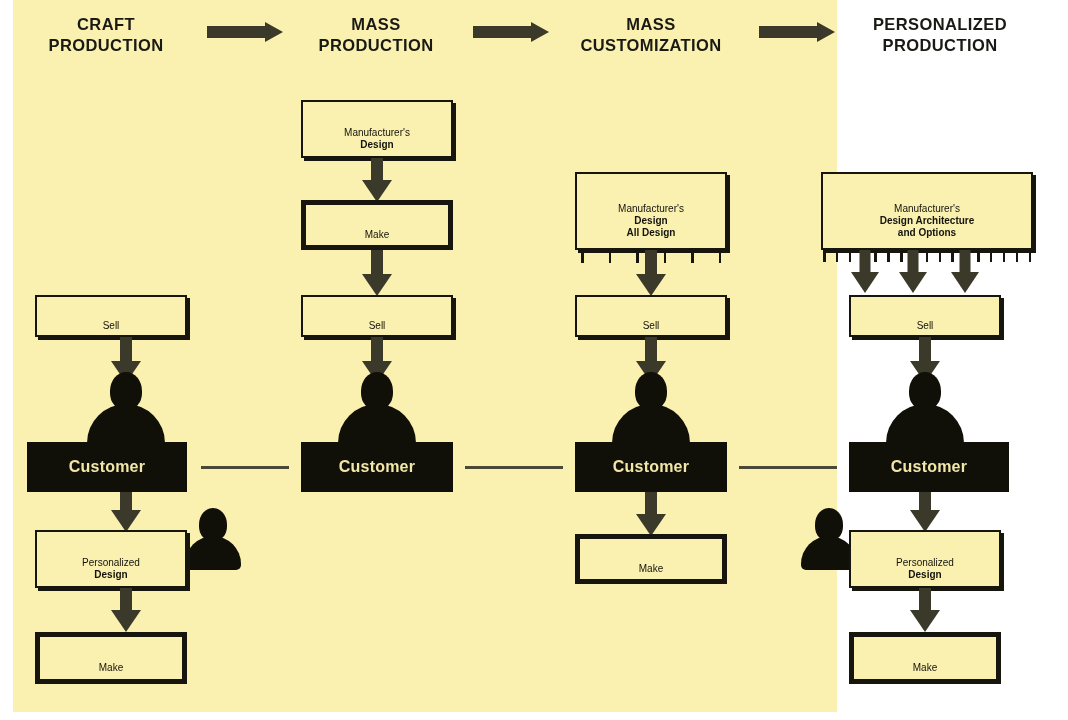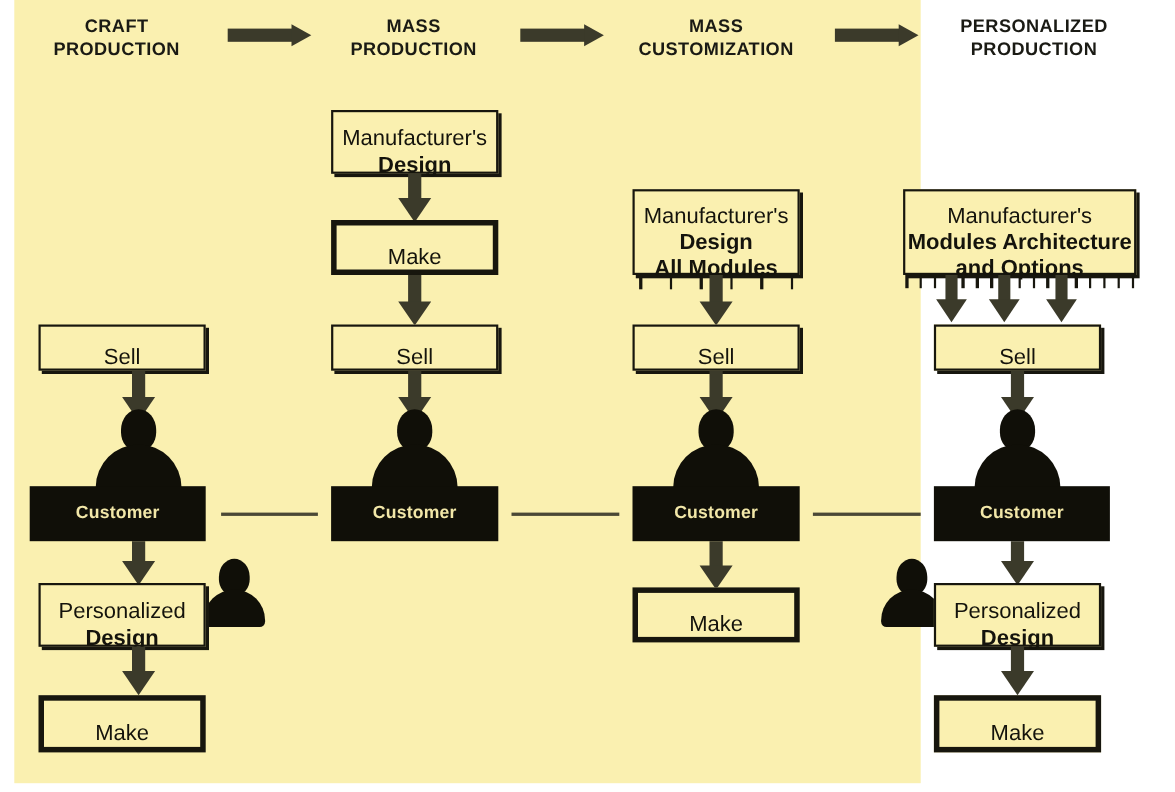--- a/index.html
+++ b/index.html
@@ -20,21 +20,21 @@
     border-top:10px solid transparent;border-bottom:10px solid transparent;
     border-left:18px solid #3b3a2a;
   }
 
   
   .box{
     position:absolute;box-sizing:border-box;background:#FAF0B0;
     display:flex;align-items:center;justify-content:center;text-align:center;
     color:#14130c;line-height:1.18;
   }
-  .box .t{display:block;font-size:20px;margin-top:20px;}
+  .box .t{display:block;font-size:10px;margin-top:20px;}
   .box .t .lt{font-weight:normal;}
   .box .t .bd{font-weight:bold;}
   .thick{border:2.5px solid #17160e;box-shadow:3px 3px 0 0 #17160e;}
   .heavy{border:5px solid #17160e;}
 
   
   .customer{
     position:absolute;box-sizing:border-box;background:#100f08;
     display:flex;align-items:center;justify-content:center;
     color:#F2E7A8;font-size:16px;font-weight:bold;letter-spacing:.2px;
@@ -174,21 +174,21 @@
       <div class="sh" style="left:0;top:32px;width:78px;height:40px;"></div>
     </div>
     <div class="customer" style="left:288px;top:442px;width:152px;height:50px;">
       <span>Customer</span>
     </div>
 
     <div class="box thick" style="left:562px;top:172px;width:152px;height:78px;">
       <span class="t">
         <span class="lt">Manufacturer's</span><br>
         <span class="bd">Design</span><br>
-        <span class="bd">All Modules</span>
+        <span class="bd">All Design</span>
       </span>
     </div>
 
     <div class="ticks" style="left:568px;top:250px;width:140px;height:13px;">
       <i></i>
       <i></i>
       <i></i>
       <i></i>
       <i></i>
       <i></i>
@@ -221,21 +221,21 @@
       <div class="hd" style="top:22px;border-left-width:15px;border-right-width:15px;border-top-width:22px;"></div>
     </div>
 
     <div class="box heavy" style="left:562px;top:534px;width:152px;height:50px;">
       <span class="t bd">Make</span>
     </div>
 
     <div class="box thick" style="left:808px;top:172px;width:212px;height:78px;">
       <span class="t">
         <span class="lt">Manufacturer's</span><br>
-        <span class="bd">Modules Architecture</span><br>
+        <span class="bd">Design Architecture</span><br>
         <span class="bd">and Options</span>
       </span>
     </div>
 
     <div class="ticks" style="left:810px;top:250px;width:208px;height:12px;">
       <i></i>
         <i></i>
       <i></i>
         <i></i>
       <i></i>

